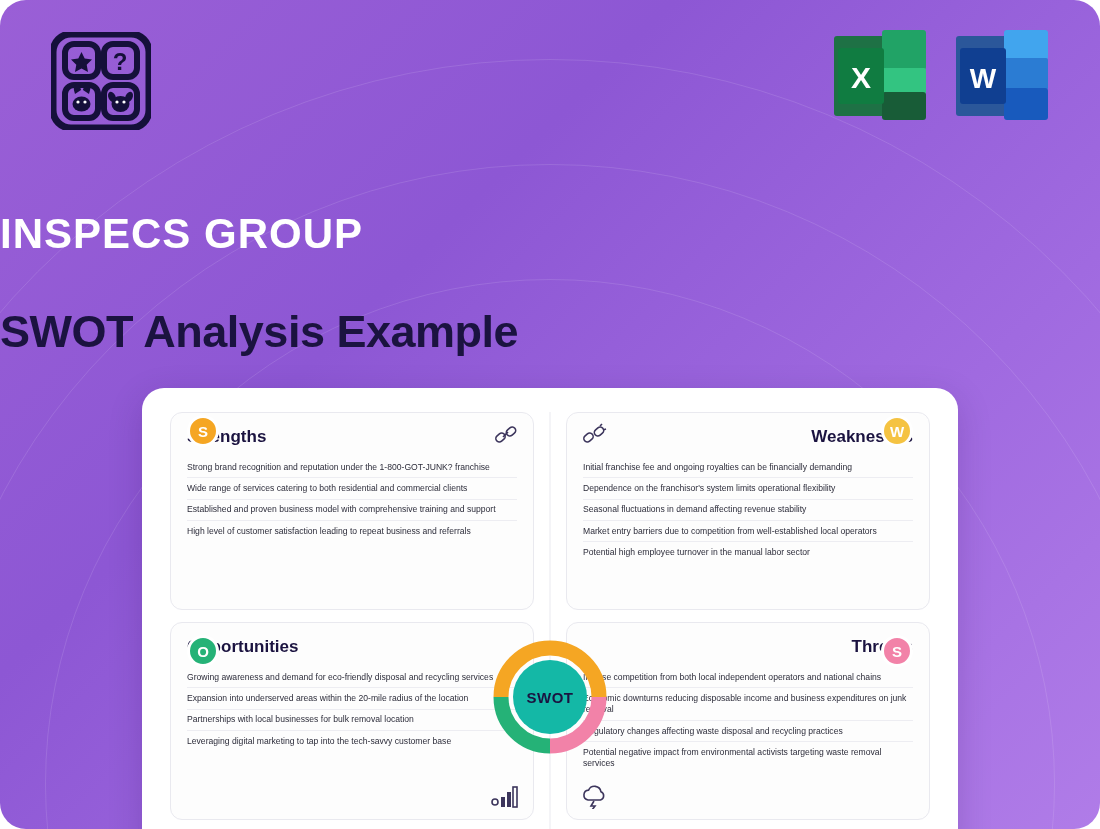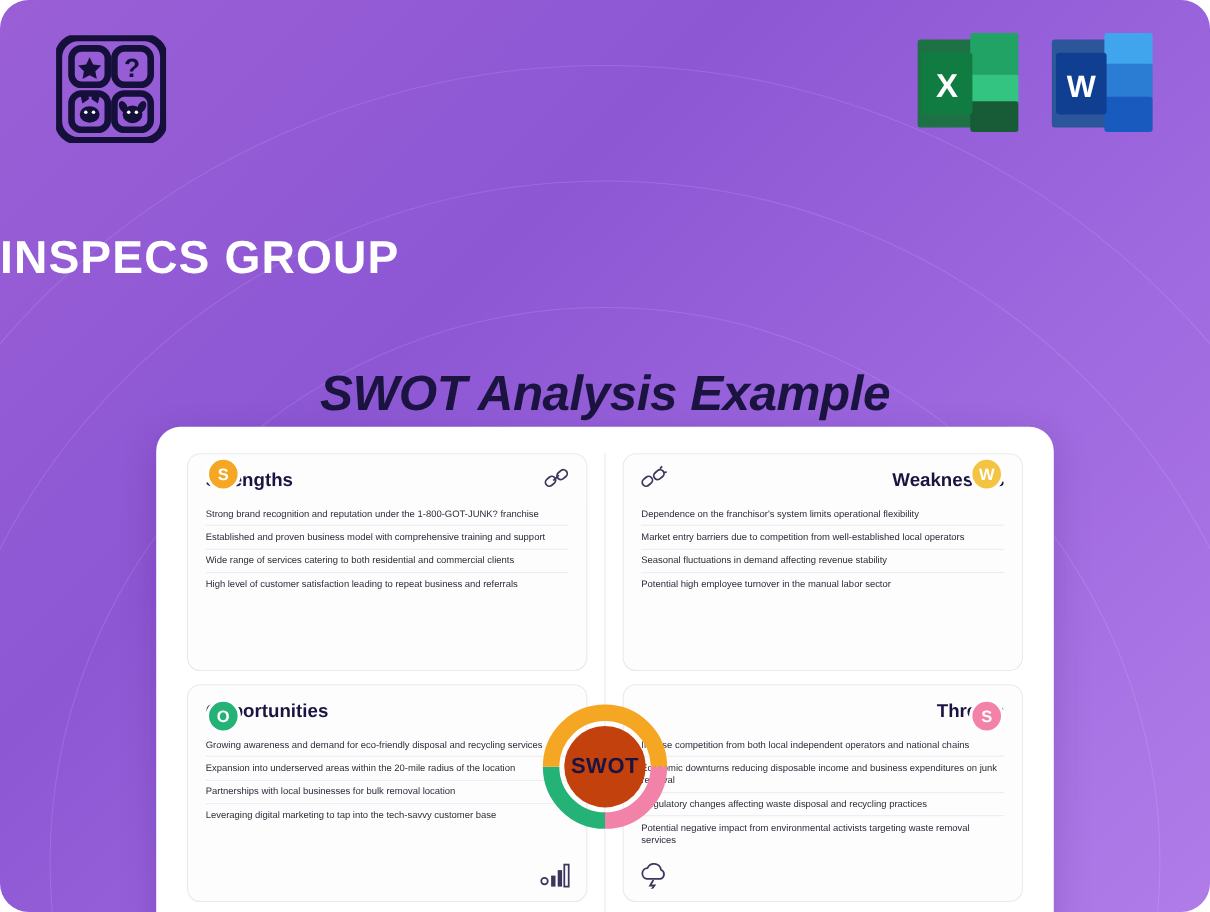--- a/index.html
+++ b/index.html
@@ -65,27 +65,26 @@
     position: absolute;
     left: 0; right: 0; top: 210px;
     text-align: left;
     color: #ffffff;
     font-size: 42px;
     font-weight: bold;
     letter-spacing: 1px;
   }
   .main-title {
     position: absolute;
-    left: 0; right: 0; top: 332px;
-    text-align: center;
+    left: 0; right: 0; top: 306px;
+    text-align: left;
     color: #1b1340;
     font-size: 45px;
     font-weight: bold;
     letter-spacing: -0.5px;
-    font-style: italic;
   }
 
   
   .card {
     position: absolute;
     left: 142px; top: 388px;
     width: 816px; height: 470px;
     background: #ffffff;
     border-radius: 22px;
     box-shadow: 0 10px 34px rgba(40,10,80,0.18);
@@ -161,25 +160,25 @@
     transform: translateX(-50%);
     width: 116px; height: 116px;
     z-index: 6;
   }
   .swot-center .hole {
     position: absolute;
     left: 50%; top: 50%;
     transform: translate(-50%,-50%);
     width: 74px; height: 74px;
     border-radius: 50%;
-    background: #c2410c;
+    background: #14b8a6;
     display: flex;
     align-items: center;
     justify-content: center;
-    font-size: 20px;
+    font-size: 15px;
     font-weight: bold;
     color: #1b1340;
     letter-spacing: 0.5px;
   }
   .vline {
     position: absolute;
     left: 50%; top: 24px; bottom: 0;
     width: 1px;
     background: #e9e9ef;
     transform: translateX(-0.5px);
@@ -257,42 +256,43 @@
             <g fill="none" stroke="#1b1340" stroke-width="1.6">
               <rect x="2.5" y="11" width="10" height="7" rx="3.5" transform="rotate(-40 7.5 14.5)"></rect>
               <rect x="13" y="5" width="10" height="7" rx="3.5" transform="rotate(-40 18 8.5)"></rect>
               <line x1="10" y1="14" x2="15" y2="9"></line>
             </g>
           </svg>
         </span>
         <div class="quad-head">Strengths</div>
         <ul class="bullets">
           <li>Strong brand recognition and reputation under the 1-800-GOT-JUNK? franchise</li>
+          <li>Wide range of services catering to both residential and commercial clients</li>
           <li>Established and proven business model with comprehensive training and support</li>
-          <li>Wide range of services catering to both residential and commercial clients</li>
           <li>High level of customer satisfaction leading to repeat business and referrals</li>
         </ul>
       </div>
 
       <div class="quad q-right">
         <span class="deco deco-weak">
           <svg width="26" height="26" viewBox="0 0 26 26">
             <g fill="none" stroke="#1b1340" stroke-width="1.6">
               <rect x="2.5" y="11" width="10" height="7" rx="3.5" transform="rotate(-40 7.5 14.5)"></rect>
               <rect x="13" y="5" width="10" height="7" rx="3.5" transform="rotate(-40 18 8.5)"></rect>
               <line x1="19" y1="3" x2="21" y2="1"></line>
               <line x1="22" y1="7" x2="25" y2="6"></line>
             </g>
           </svg>
         </span>
         <div class="quad-head">Weaknesses</div>
         <ul class="bullets">
+          <li>Initial franchise fee and ongoing royalties can be financially demanding</li>
           <li>Dependence on the franchisor's system limits operational flexibility</li>
+          <li>Seasonal fluctuations in demand affecting revenue stability</li>
           <li>Market entry barriers due to competition from well-established local operators</li>
-          <li>Seasonal fluctuations in demand affecting revenue stability</li>
           <li>Potential high employee turnover in the manual labor sector</li>
         </ul>
       </div>
 
       <div class="quad q-left">
         <span class="deco deco-opp">
           <svg width="28" height="24" viewBox="0 0 28 24">
             <circle cx="4" cy="17" r="3" fill="none" stroke="#1b1340" stroke-width="1.6"></circle>
             <rect x="10" y="12" width="4" height="10" fill="#1b1340"></rect>
             <rect x="16" y="7" width="4" height="15" fill="#1b1340"></rect>

